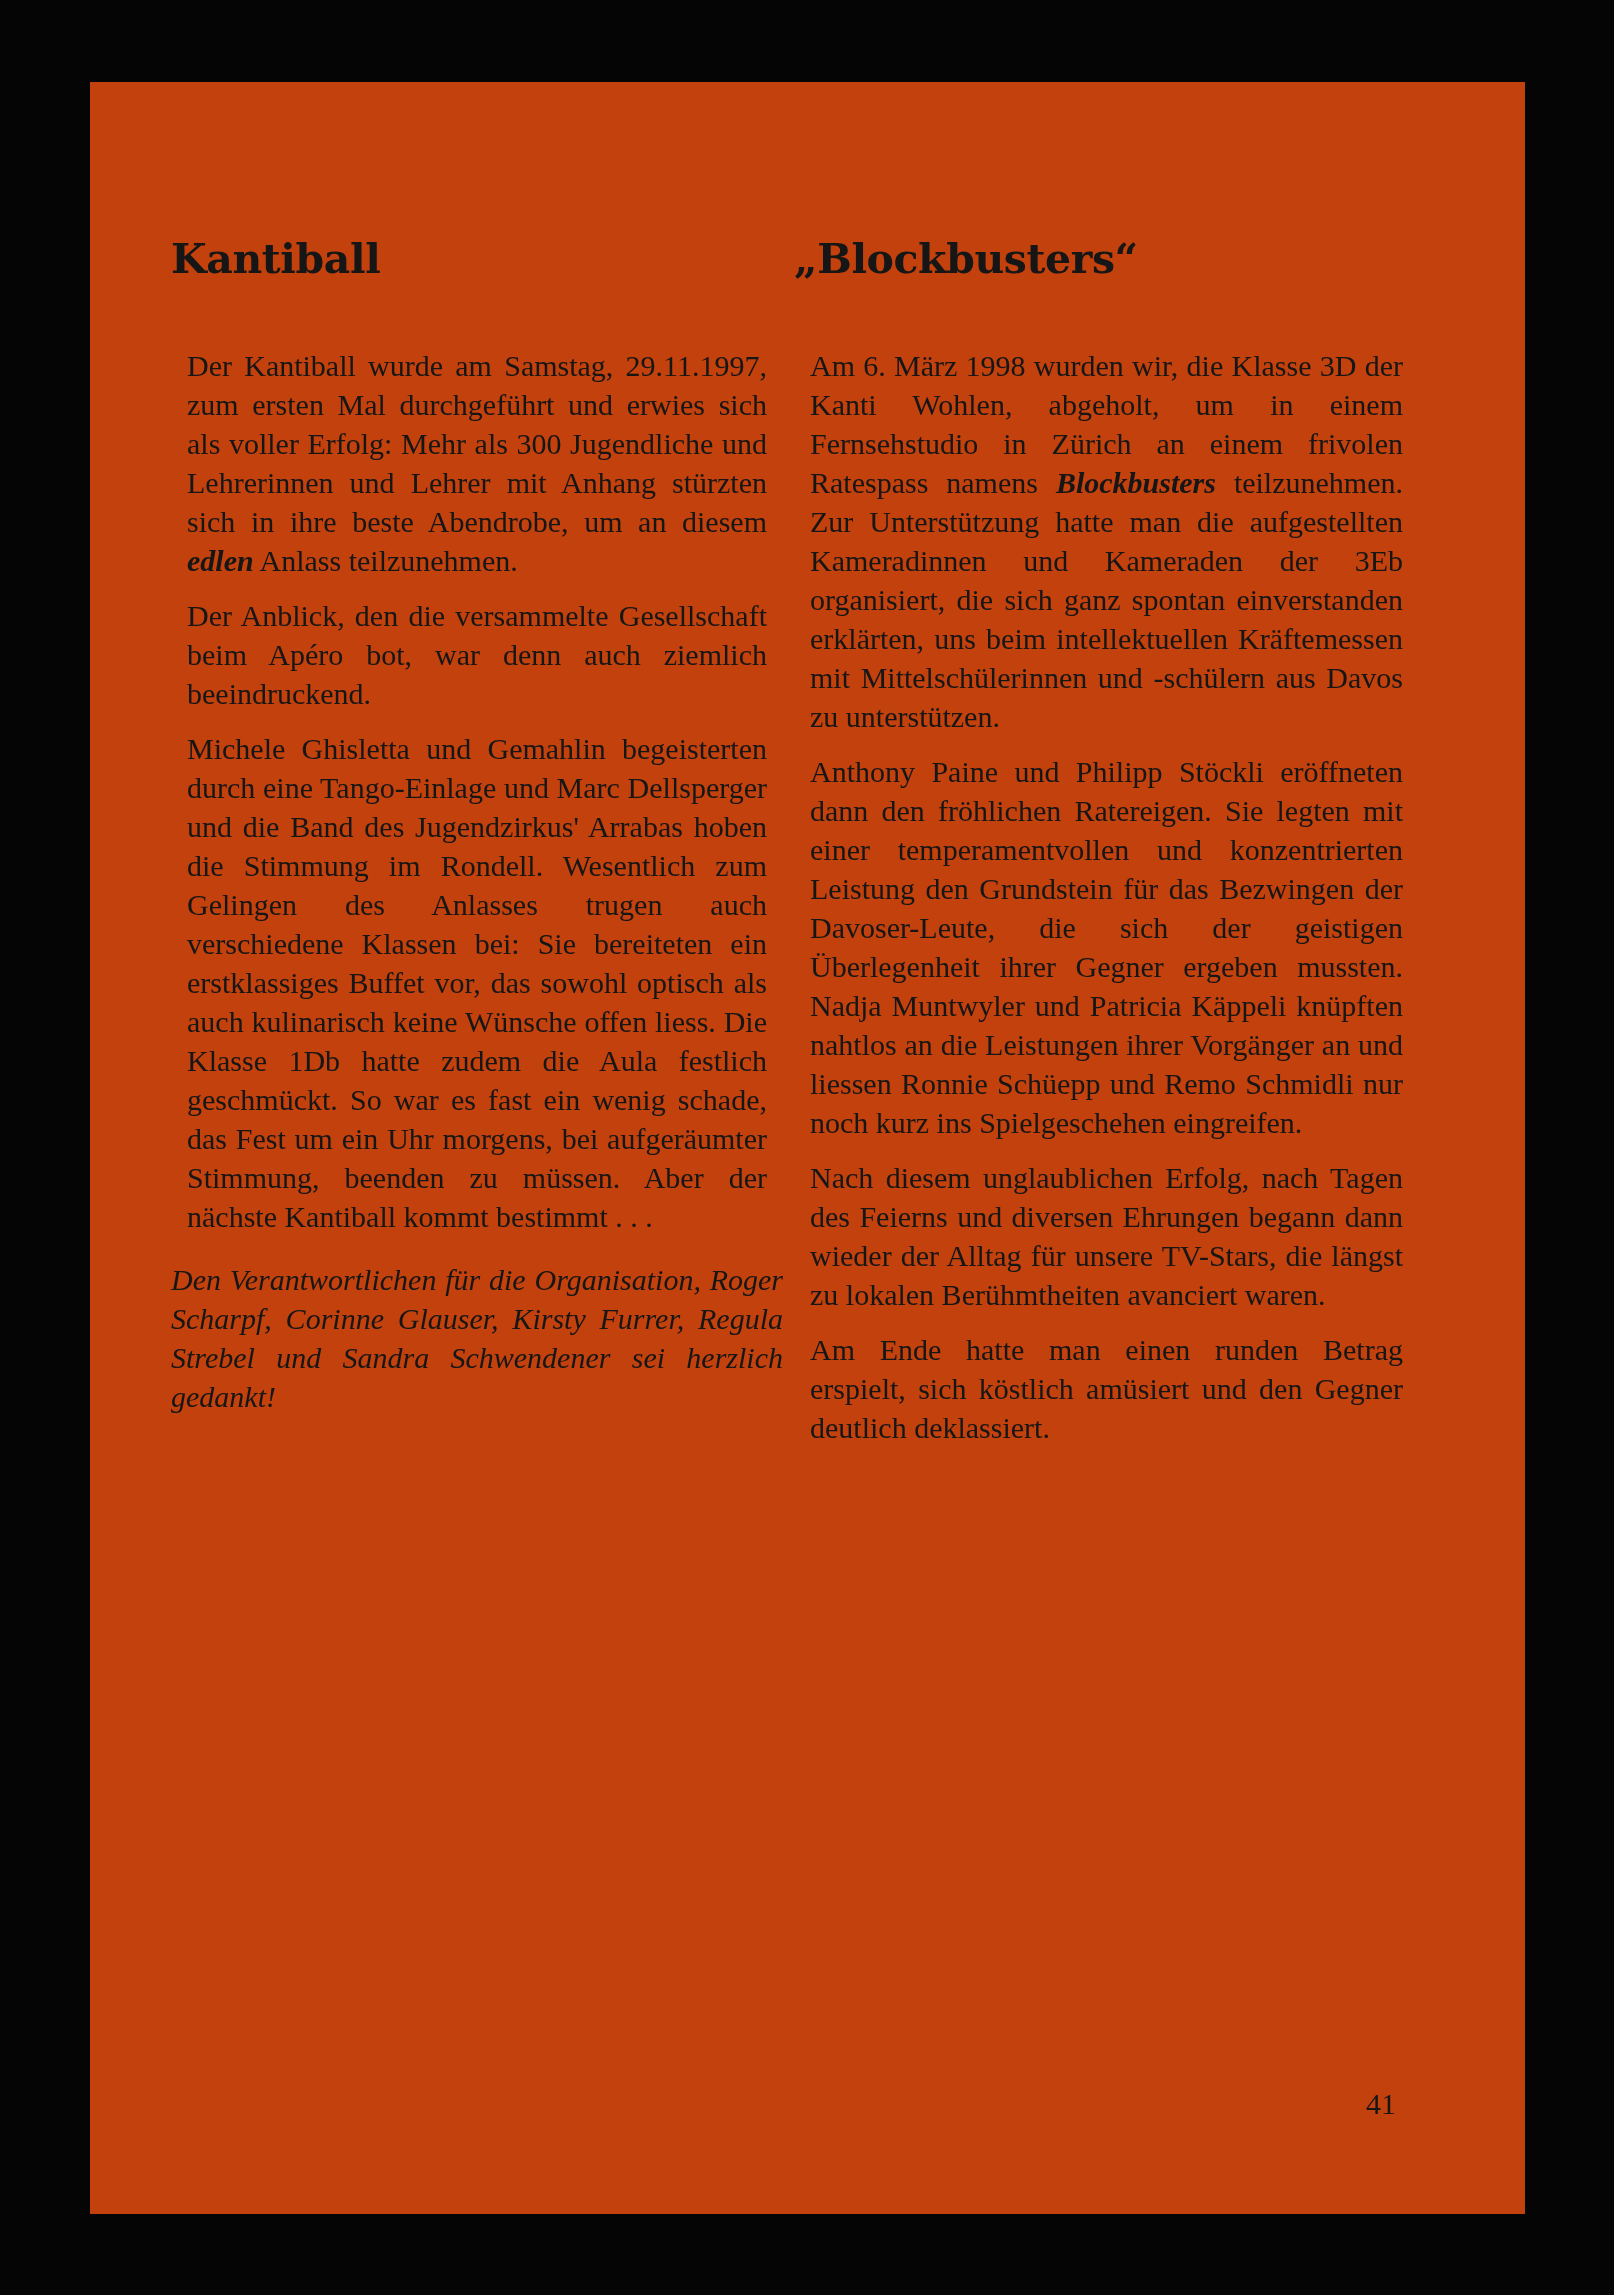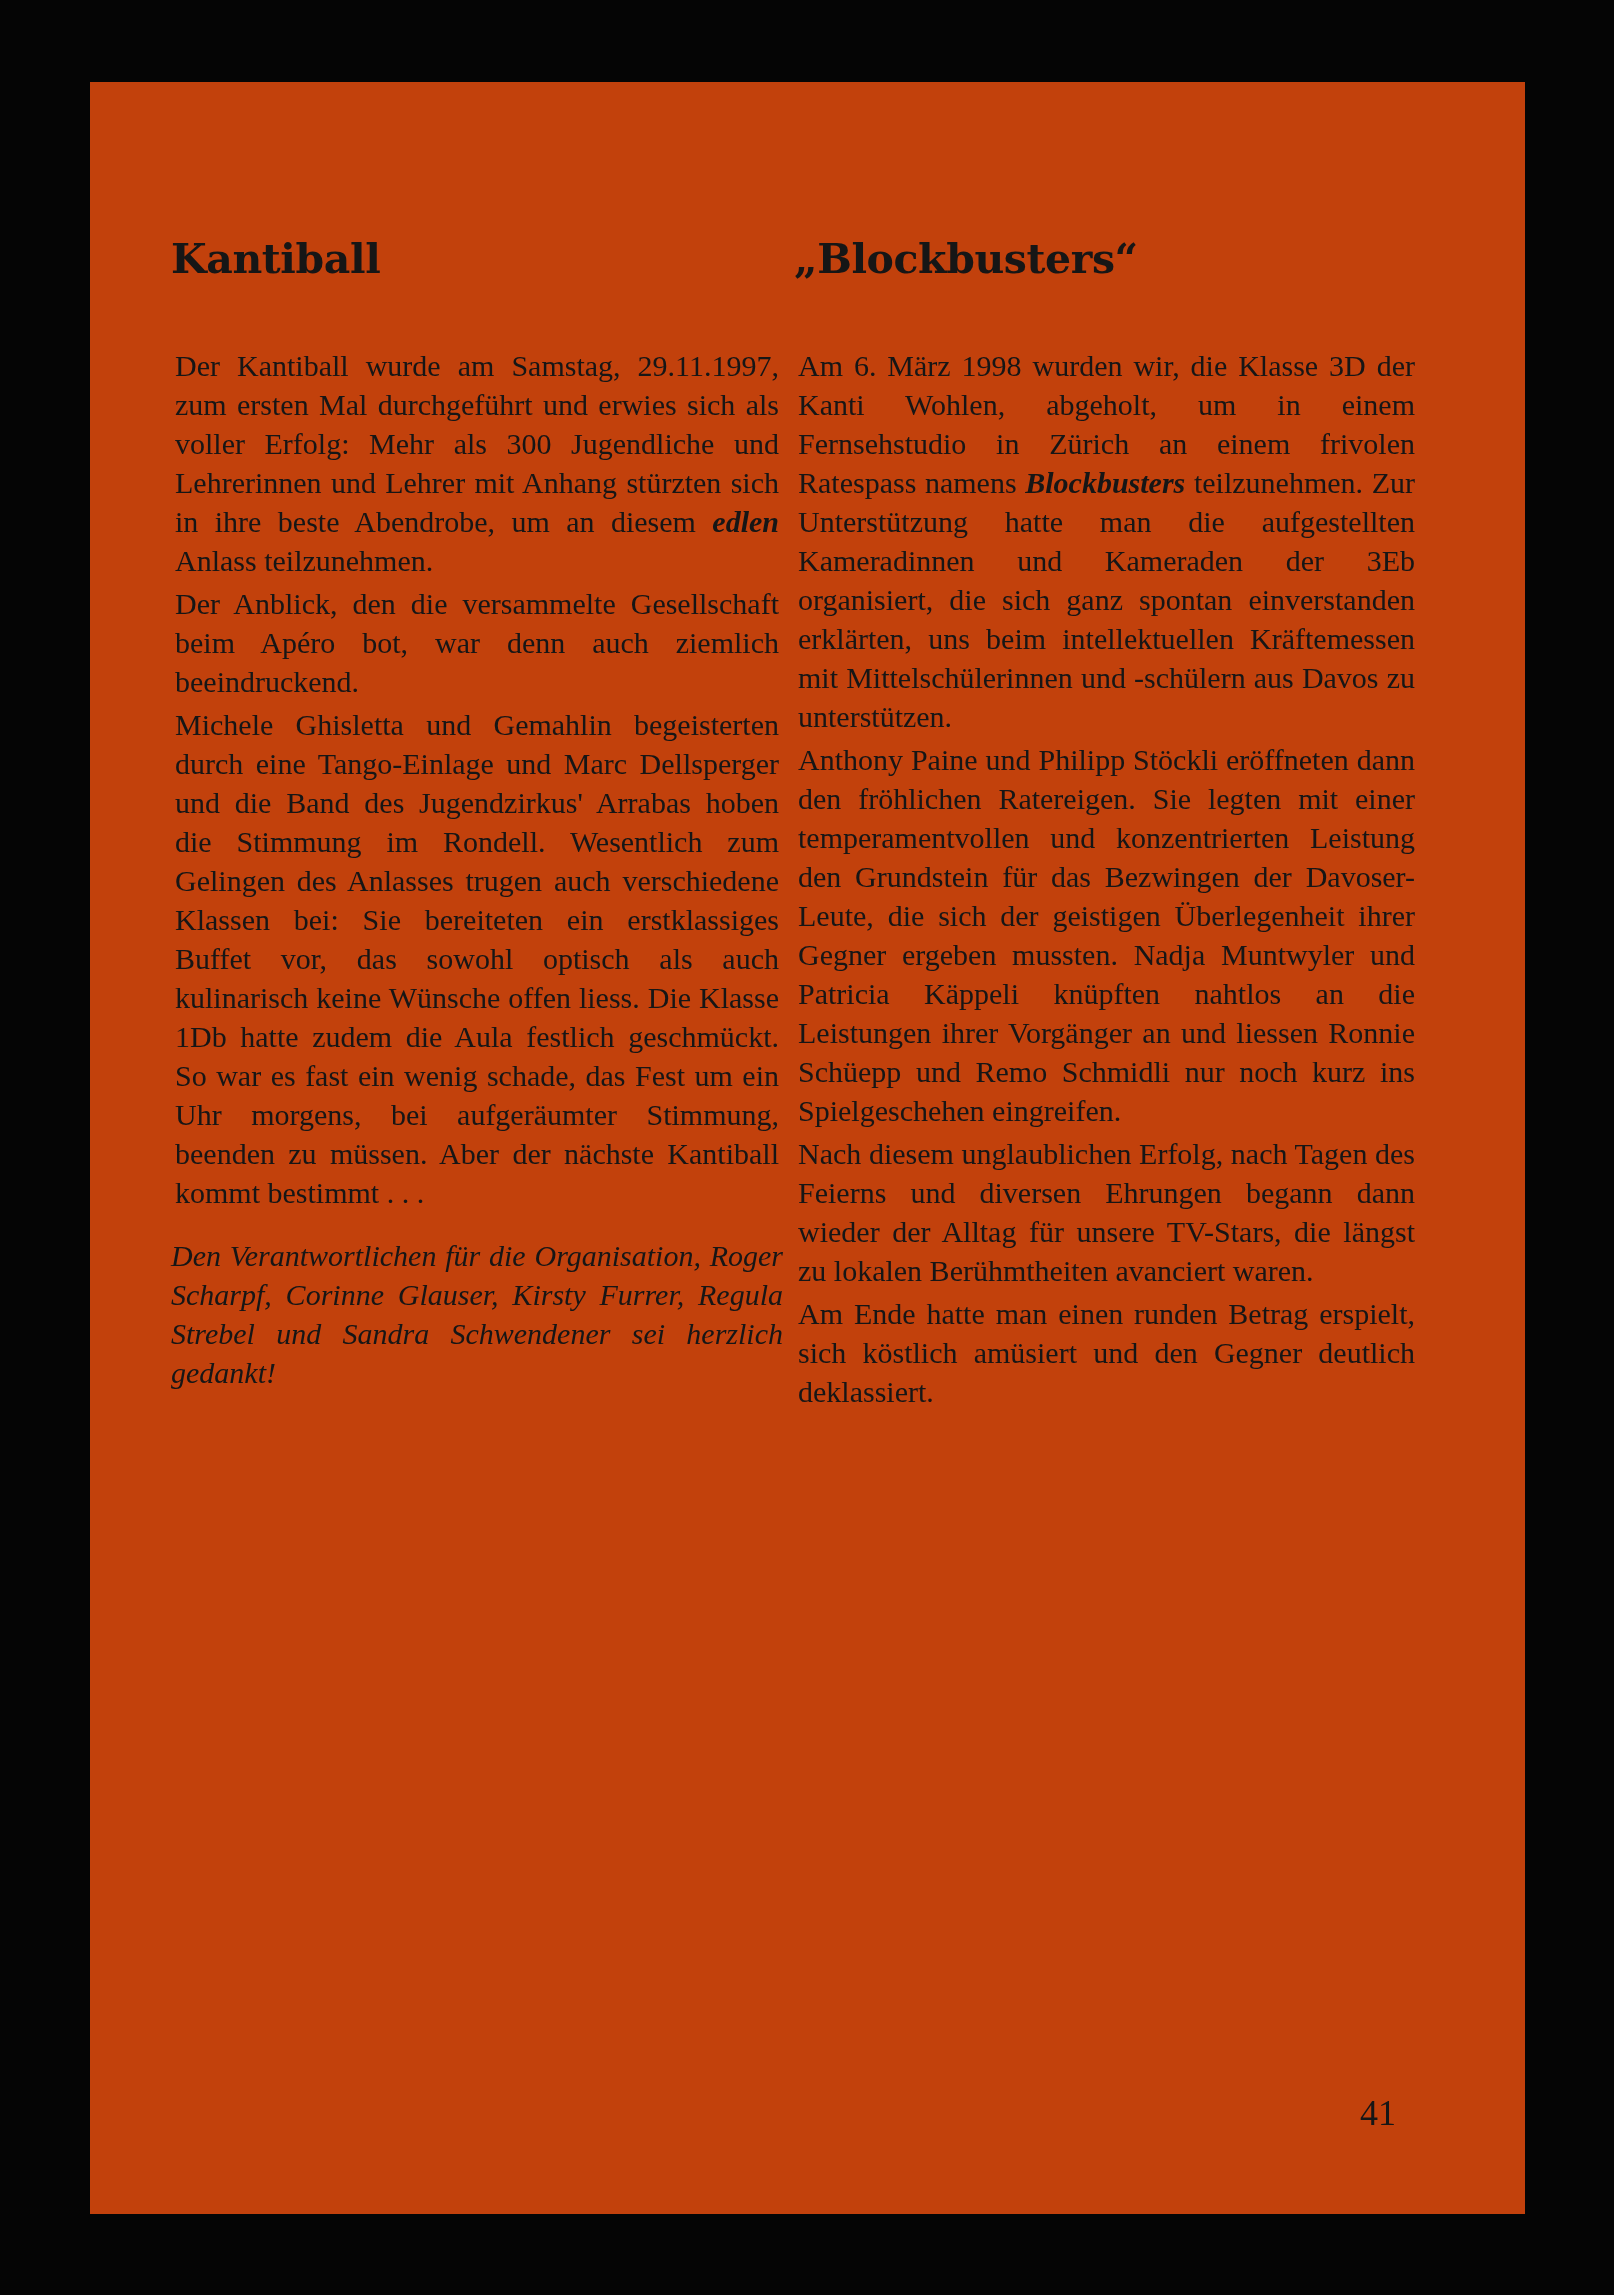--- a/index.html
+++ b/index.html
@@ -42,41 +42,41 @@
       padding-top: 8px;
     }
     .article-body {
       margin-top: 18px;
       font-size: 30px;
       line-height: 39px;
       text-align: justify;
       hyphens: manual;
     }
     .article-body p {
-      margin: 4px;
+      margin: 16px;
     }
     .thanks {
       margin-top: 24px;
       font-style: italic;
       font-size: 30px;
       line-height: 39px;
       text-align: justify;
     }
     .author {
       margin-top: 6.5px;
       font-style: italic;
       font-size: 30px;
       line-height: 39px;
       text-align: right;
     }
     .page-number {
       position: absolute;
       right: 129px;
-      bottom: 83px;
-      font-size: 36px;
+      bottom: 95px;
+      font-size: 30px;
       line-height: 1;
     }
     em { font-style: italic; font-weight: bold; }
   </style>
 </head>
 <body>
 
 <div class="page">
 
   <section class="column col-left">

